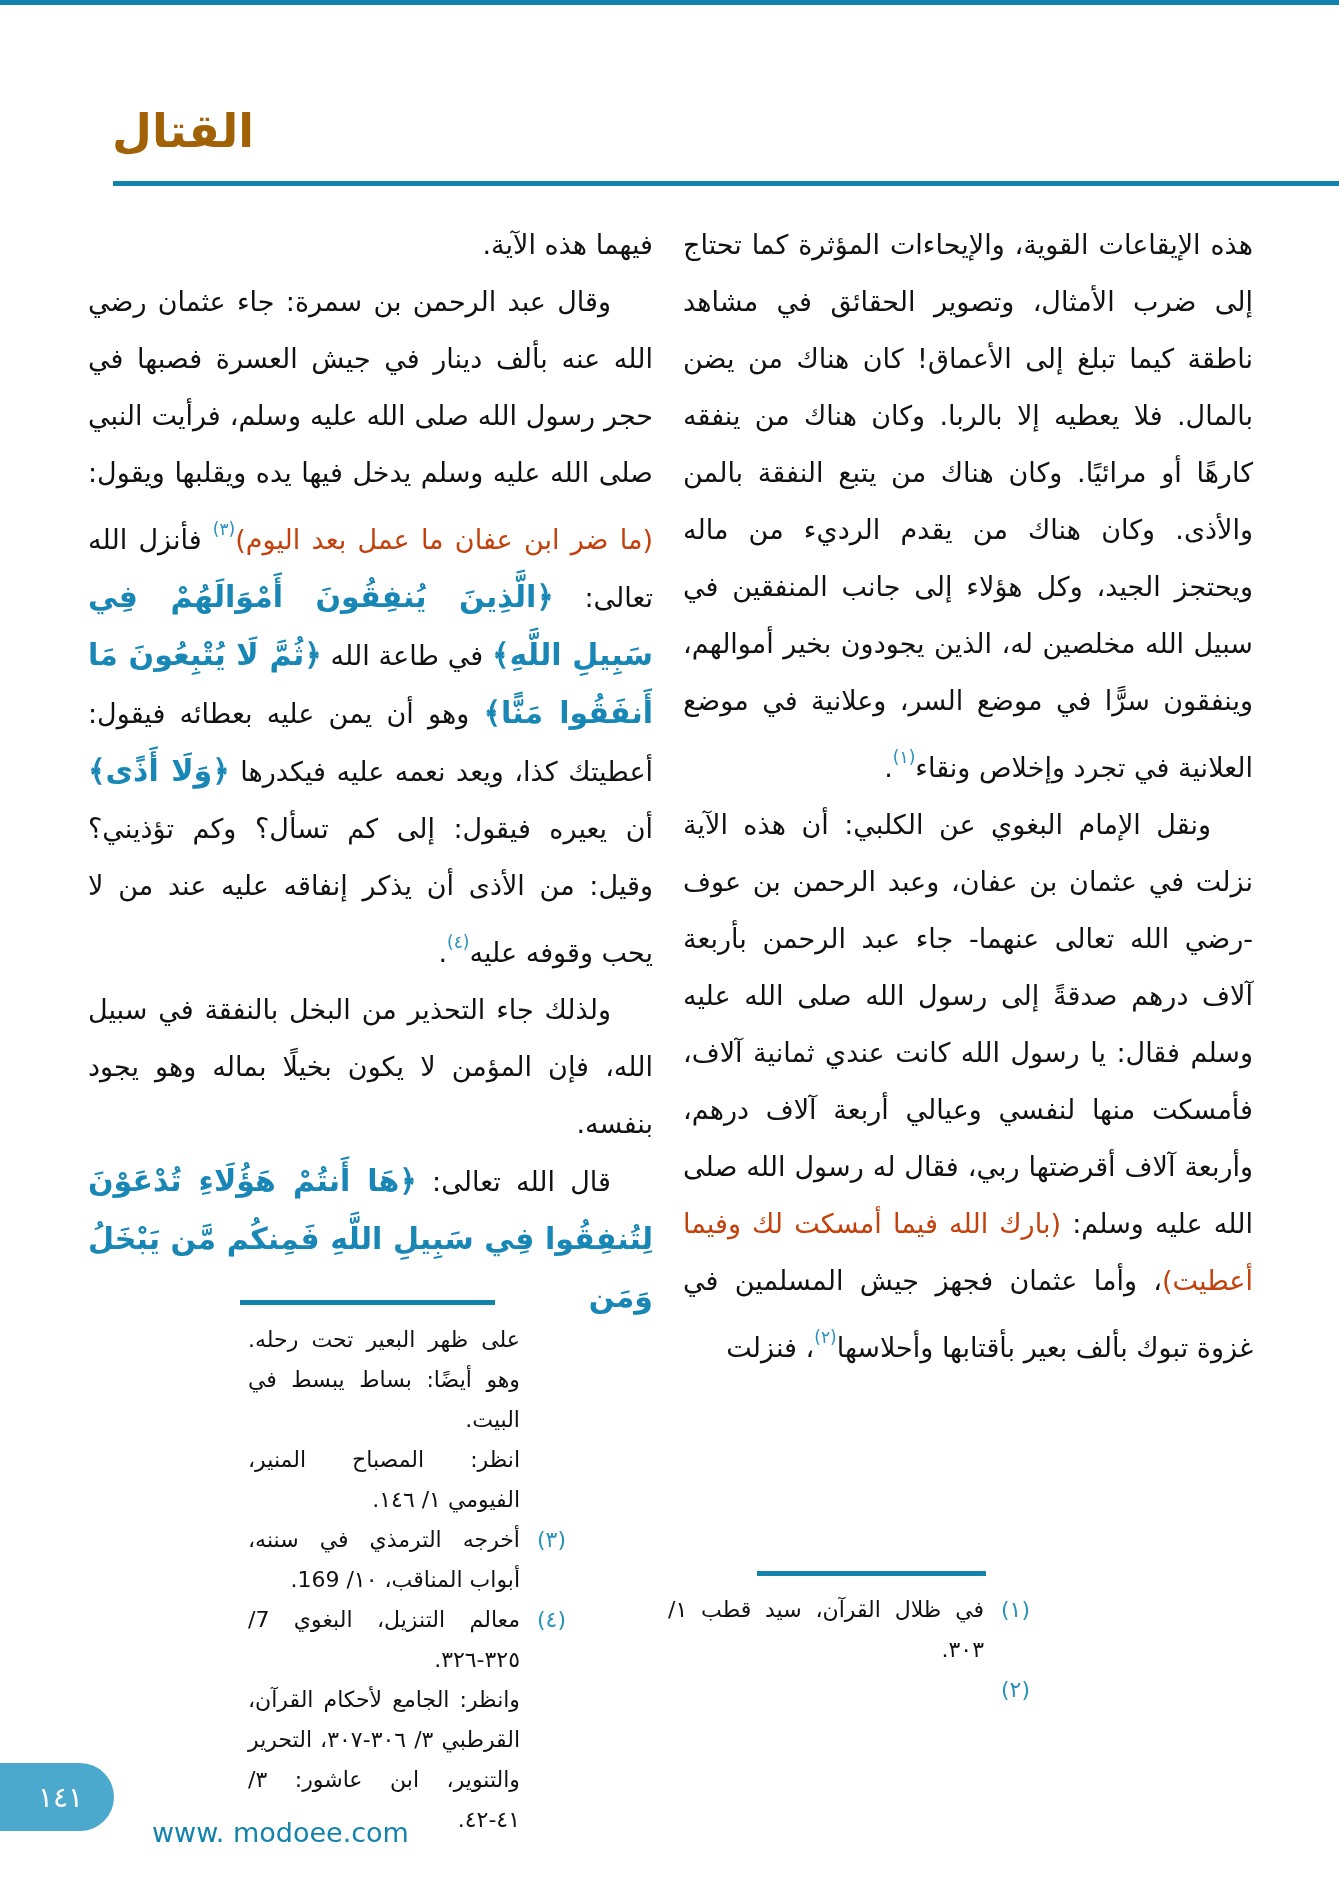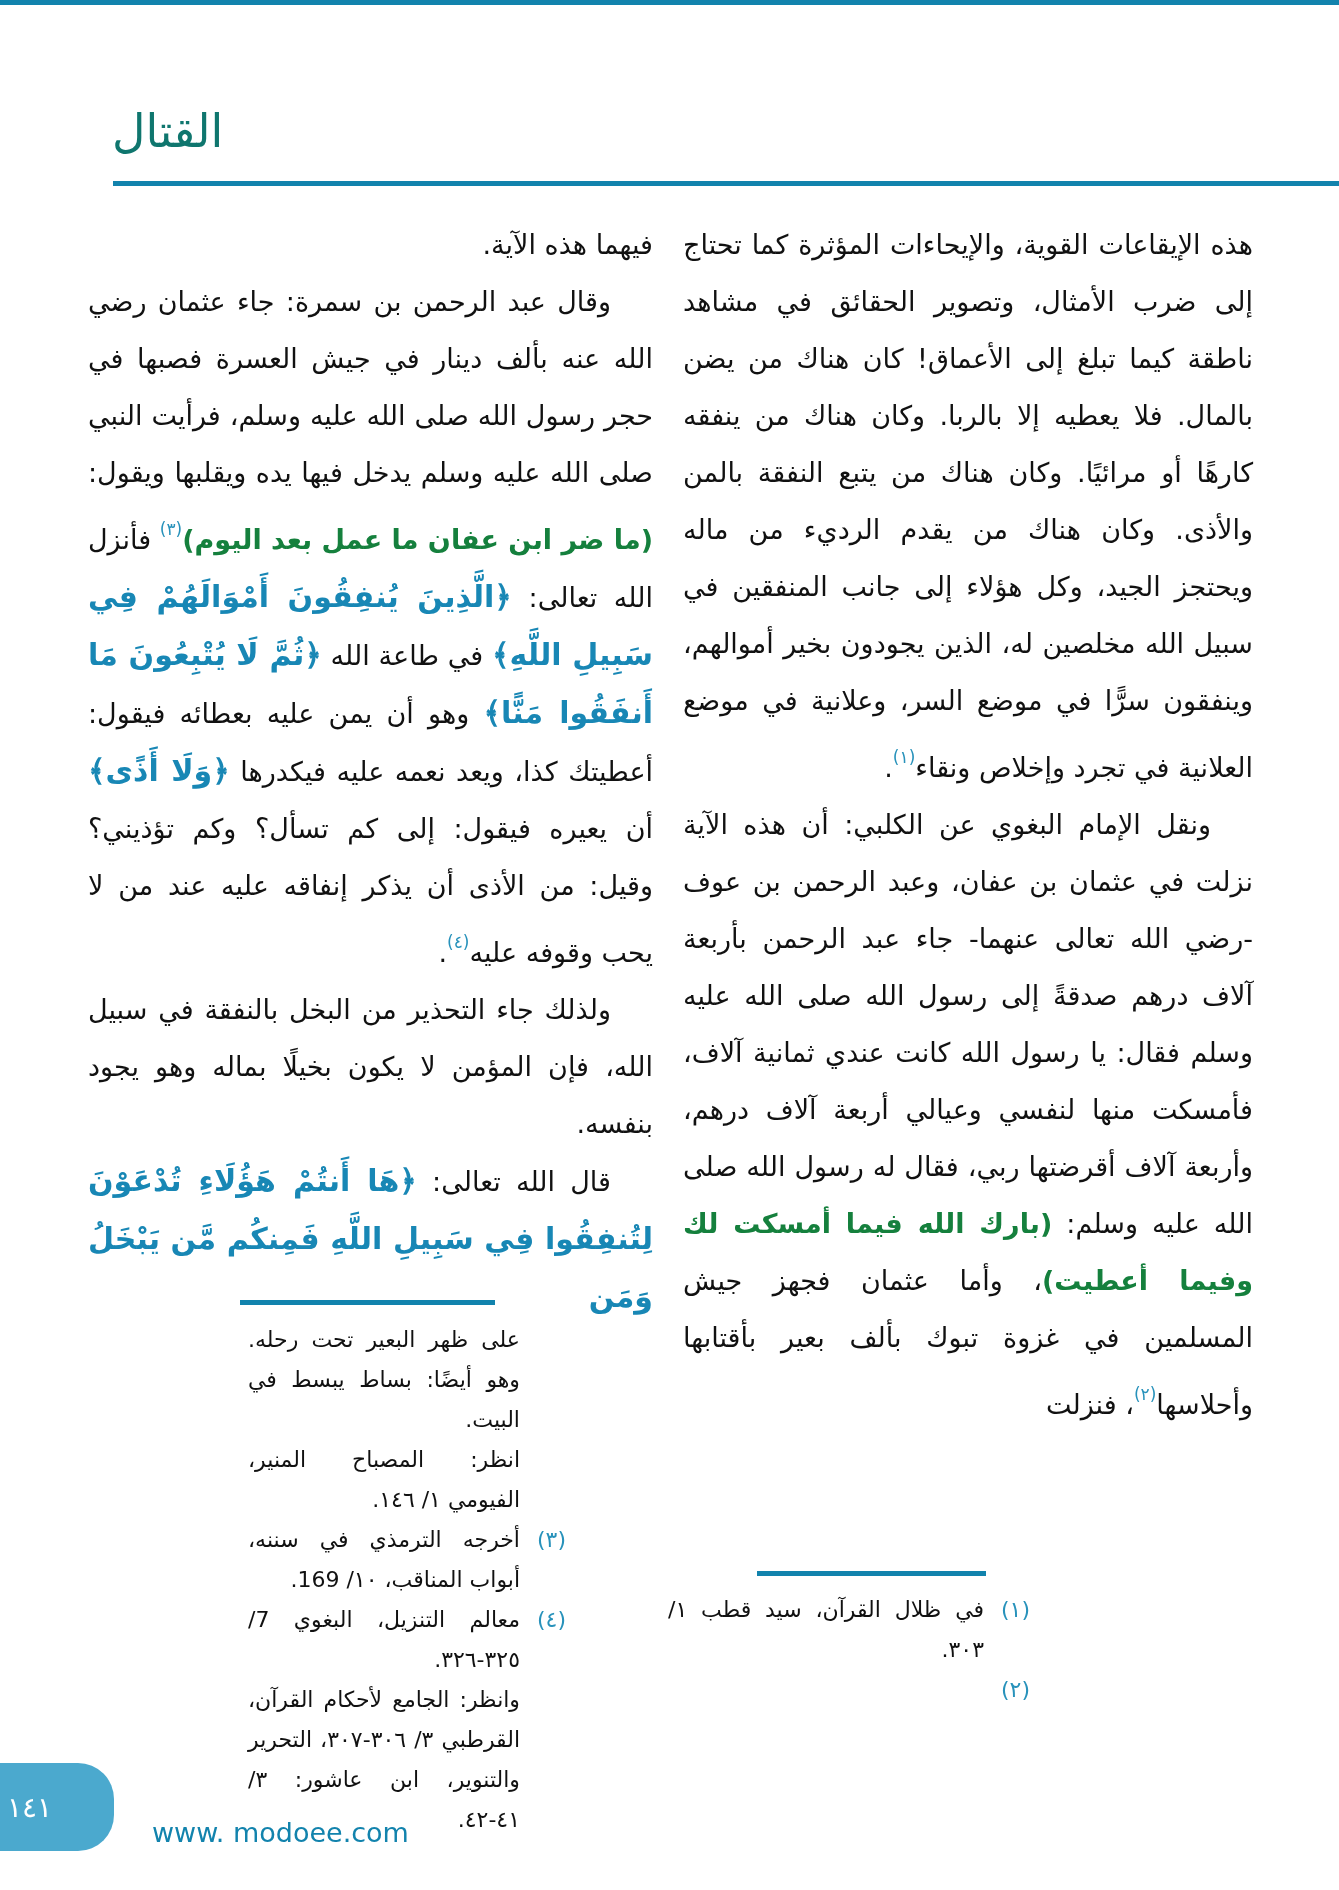--- a/index.html
+++ b/index.html
@@ -11,62 +11,62 @@
     font-family: "DejaVu Sans", sans-serif;
     color: #111111;
   }
   .topbar {
     position: absolute; top: 0; left: 0;
     width: 1339px; height: 5px;
     background: #1283ad;
   }
   .page-title {
     position: absolute; top: 104px; left: 112px;
-    color: #0f766e; font-size: 46px; font-weight: normal;
+    color: #a16207; font-size: 46px; font-weight: bold;
     direction: rtl; line-height: 1.2;
   }
   .header-rule {
     position: absolute; top: 181px; left: 113px;
     width: 1226px; height: 5px; background: #1283ad;
   }
   .col {
     position: absolute; top: 216px; width: 570px;
     direction: rtl; text-align: justify;
     font-size: 27px; line-height: 57px;
     letter-spacing: 0;
   }
   .col-right { right: 86px; }
   .col-left  { left: 88px; width: 565px; }
   .para { margin: 0; }
   .para.indent { text-indent: 42px; }
   .seg-normal { color: #111111; }
-  .seg-bold { color: #15803d; font-weight: bold; }
+  .seg-bold { color: #c2410c; font-weight: normal; }
   .seg-quran { color: #1887b5; font-weight: bold; font-size: 30px; }
   .seg-fnref { color: #2892bb; font-size: 17px; vertical-align: 14px; }
   .fn-rule { position: absolute; height: 5px; background: #1283ad; }
   .fn-rule-left  { top: 1300px; left: 240px; width: 255px; }
   .fn-rule-right { top: 1571px; left: 757px; width: 229px; }
   .fns {
     position: absolute; direction: rtl; text-align: justify;
     font-size: 22px; line-height: 40px; color: #111111;
   }
   .fns-left  { left: 248px; top: 1320px; width: 318px; }
   .fns-right { left: 668px; top: 1590px; width: 362px; }
   .fn { position: relative; padding-right: 46px; margin: 0; }
   .fn-marker {
     position: absolute; right: 0; top: 0;
     color: #2892bb;
   }
   .page-badge {
     position: absolute; left: 0; top: 1763px;
-    width: 114px; height: 88px;
+    width: 114px; height: 68px;
     background: #4ba9ce;
     border-radius: 0 36px 36px 0;
-    display: flex; align-items: center; justify-content: flex-start;
-    color: #ffffff; font-size: 28px; font-family: Liberation Serif, serif;
+    display: flex; align-items: center; justify-content: center;
+    color: #ffffff; font-size: 28px;
   }
   .page-badge span { letter-spacing: 7px; padding-left: 7px; }
   .site-url {
     position: absolute; left: 152px; top: 1779px;
     direction: ltr;
     color: #1283ad; font-size: 27px; margin-top: 38px;
   }
 </style>
 </head>
 <body>

